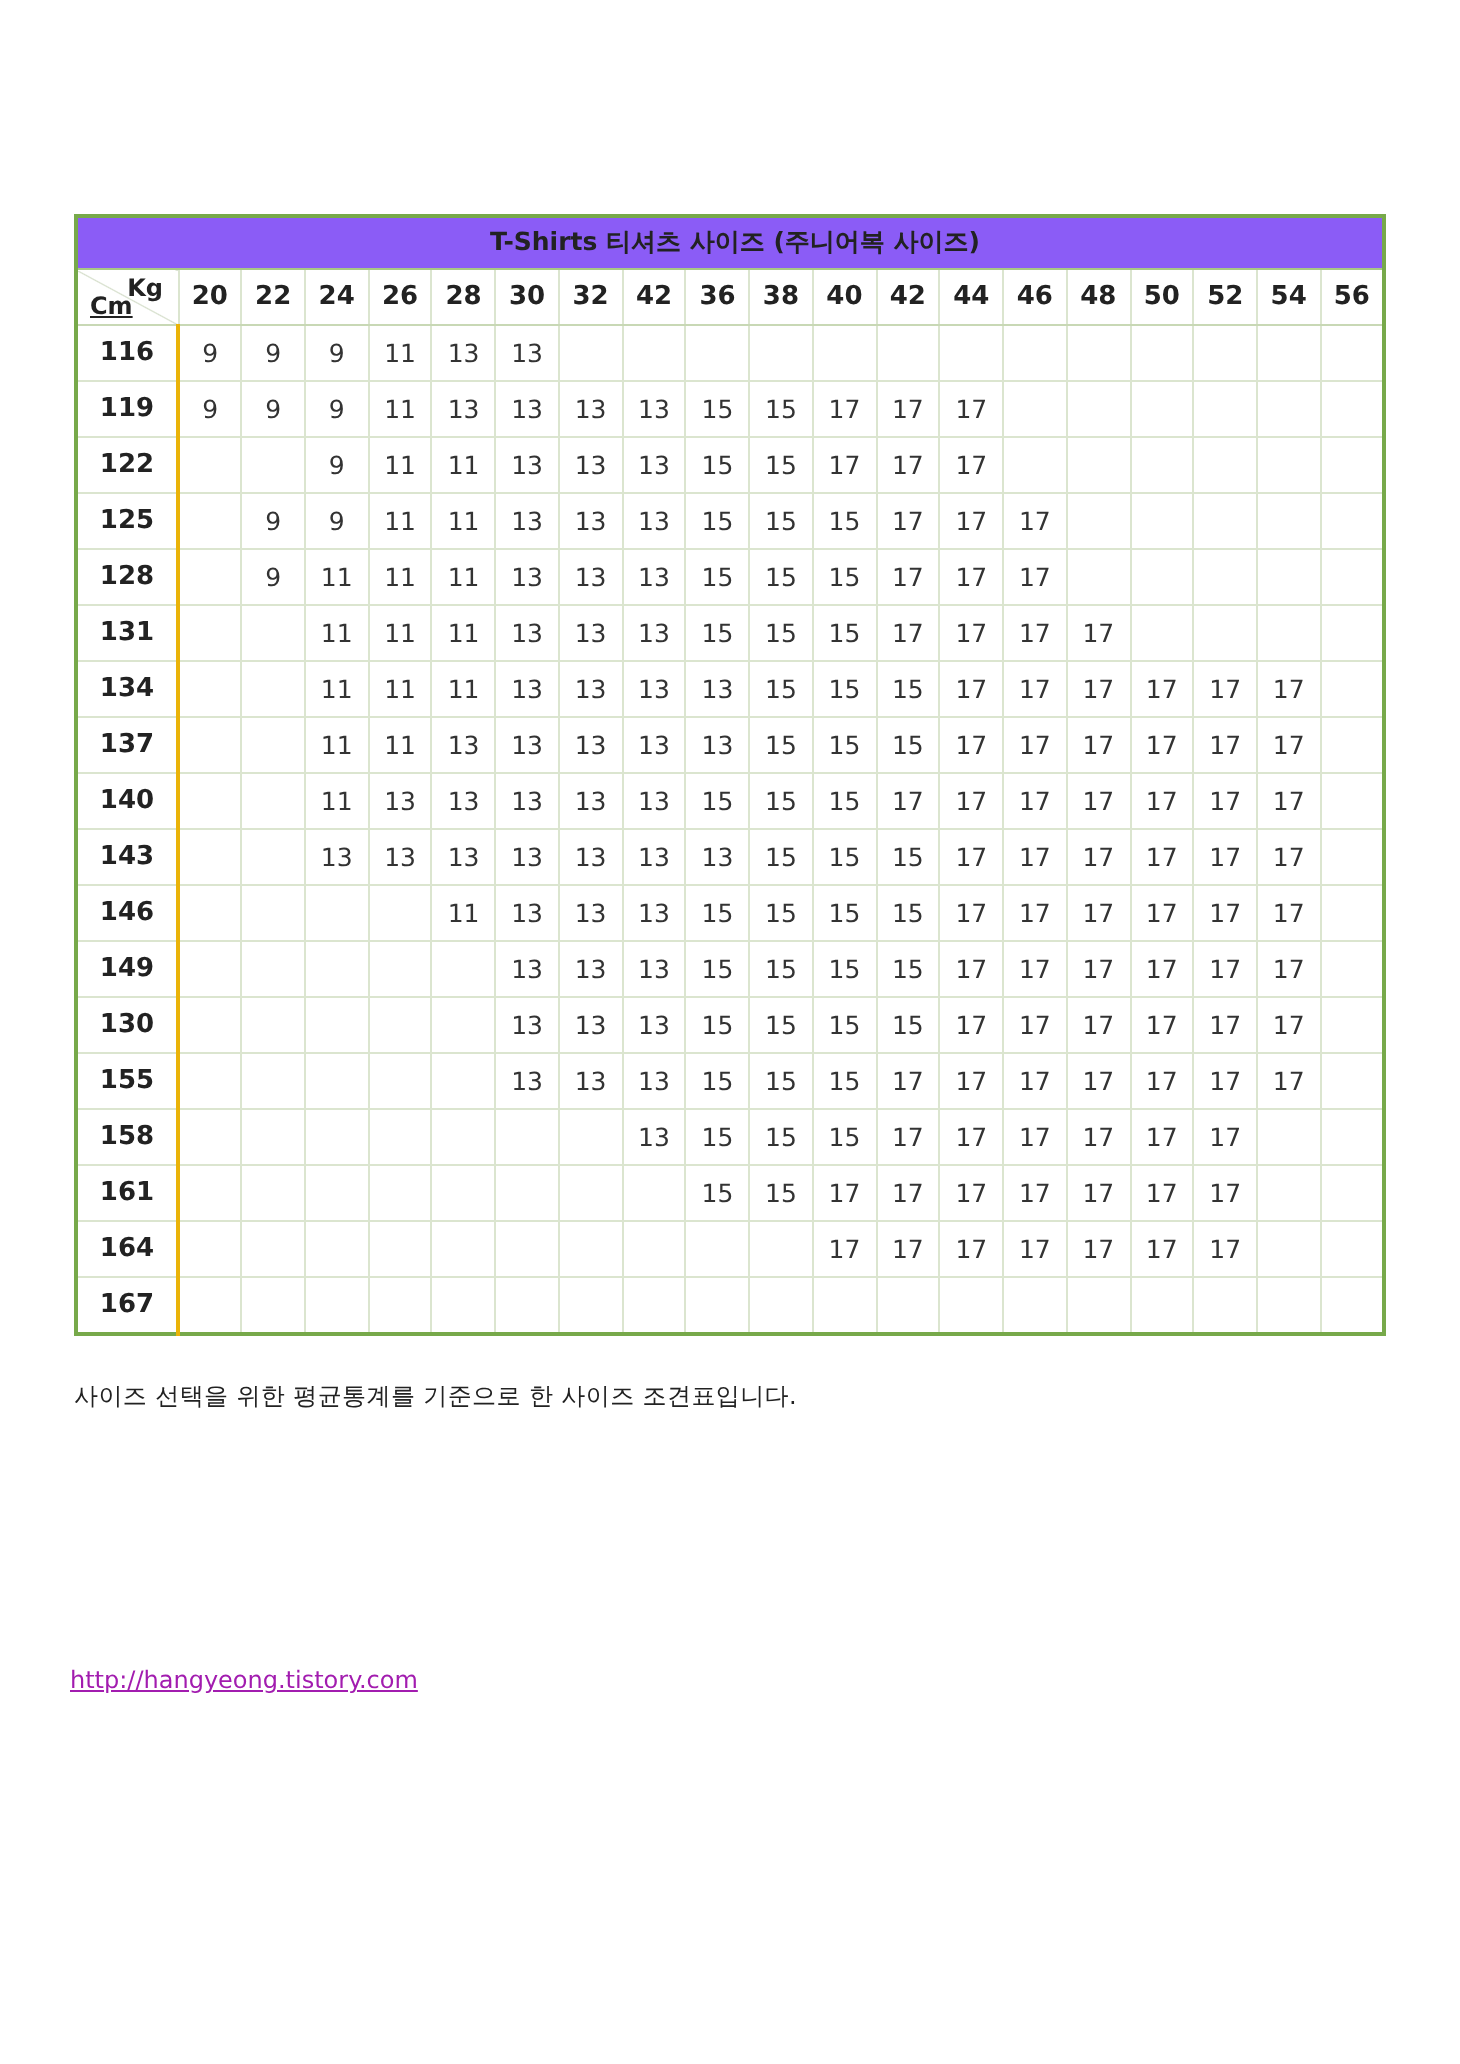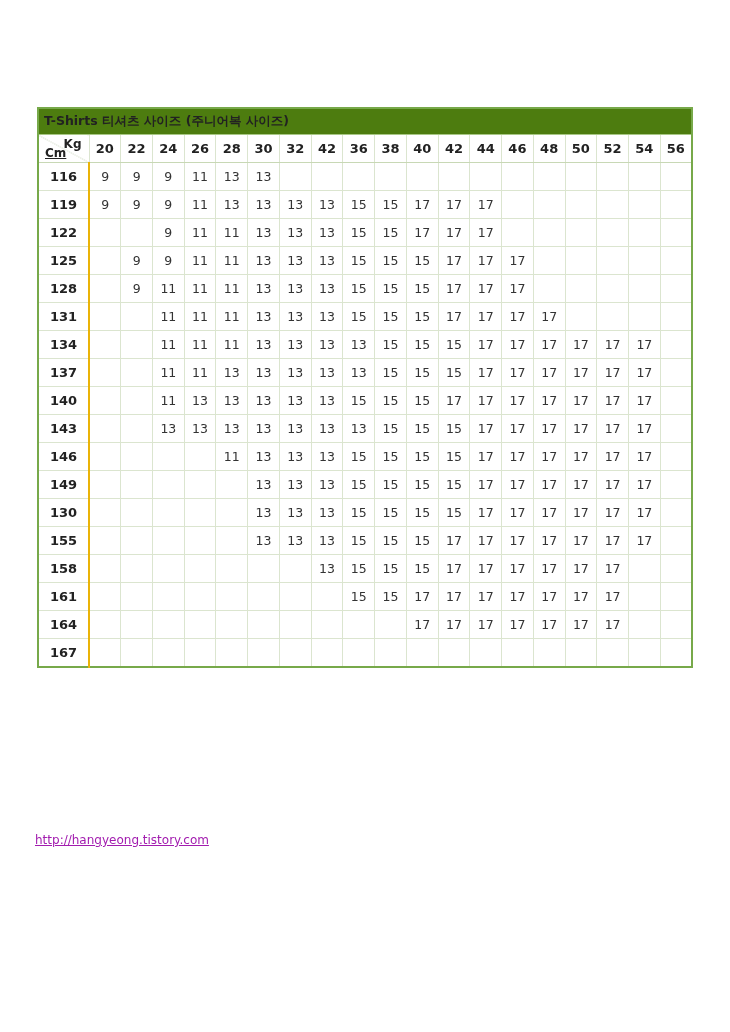--- a/index.html
+++ b/index.html
@@ -8,21 +8,21 @@
   table.size-table {
     position: absolute; left: 37px; top: 107px;
     width: 656px; border-collapse: collapse; table-layout: fixed;
     border: 2px solid #77a94a;
   }
   .size-table td, .size-table th {
     border: 1px solid #dbe5cf; height: 27px; padding: 0; text-align: center;
     font-size: 12.5px; overflow: hidden; white-space: nowrap;
   }
   .size-table tr.title-row td {
-    background: #4d7c0f; text-align: left; padding-left: 5px; font-weight: bold;
+    background: #8b5cf6; text-align: center; padding-left: 5px; font-weight: bold;
     font-size: 12.5px; height: 25px; border-bottom: 1px solid #a8c785;
   }
   .size-table tr.head-row th { font-weight: bold; font-size: 13px; height: 27px; border-bottom: 1.5px solid #c8d8b5; }
   .size-table th.corner {
     position: relative; width: 50px;
     background: linear-gradient(to top right, transparent calc(50% - 0.6px), #d6dfcc 50%, transparent calc(50% + 0.6px));
     margin-top: 14px;
   }
   .corner .kg { position: absolute; right: 7px; top: 2px; font-size: 12px; font-weight: bold; }
   .corner .cm { position: absolute; left: 6px; bottom: 2px; font-size: 12px; font-weight: bold; text-decoration: underline; }
@@ -460,14 +460,15 @@
           <td class="val"></td>
           <td class="val"></td>
           <td class="val"></td>
           <td class="val"></td>
           <td class="val"></td>
           <td class="val"></td>
         </tr>
       </tbody>
   </table>
 
+  <div class="note">사이즈 선택을 위한 평균통계를 기준으로 한 사이즈 조견표입니다.</div>
   <a class="link">http://hangyeong.tistory.com</a>
 </div>
 
 </body></html>

